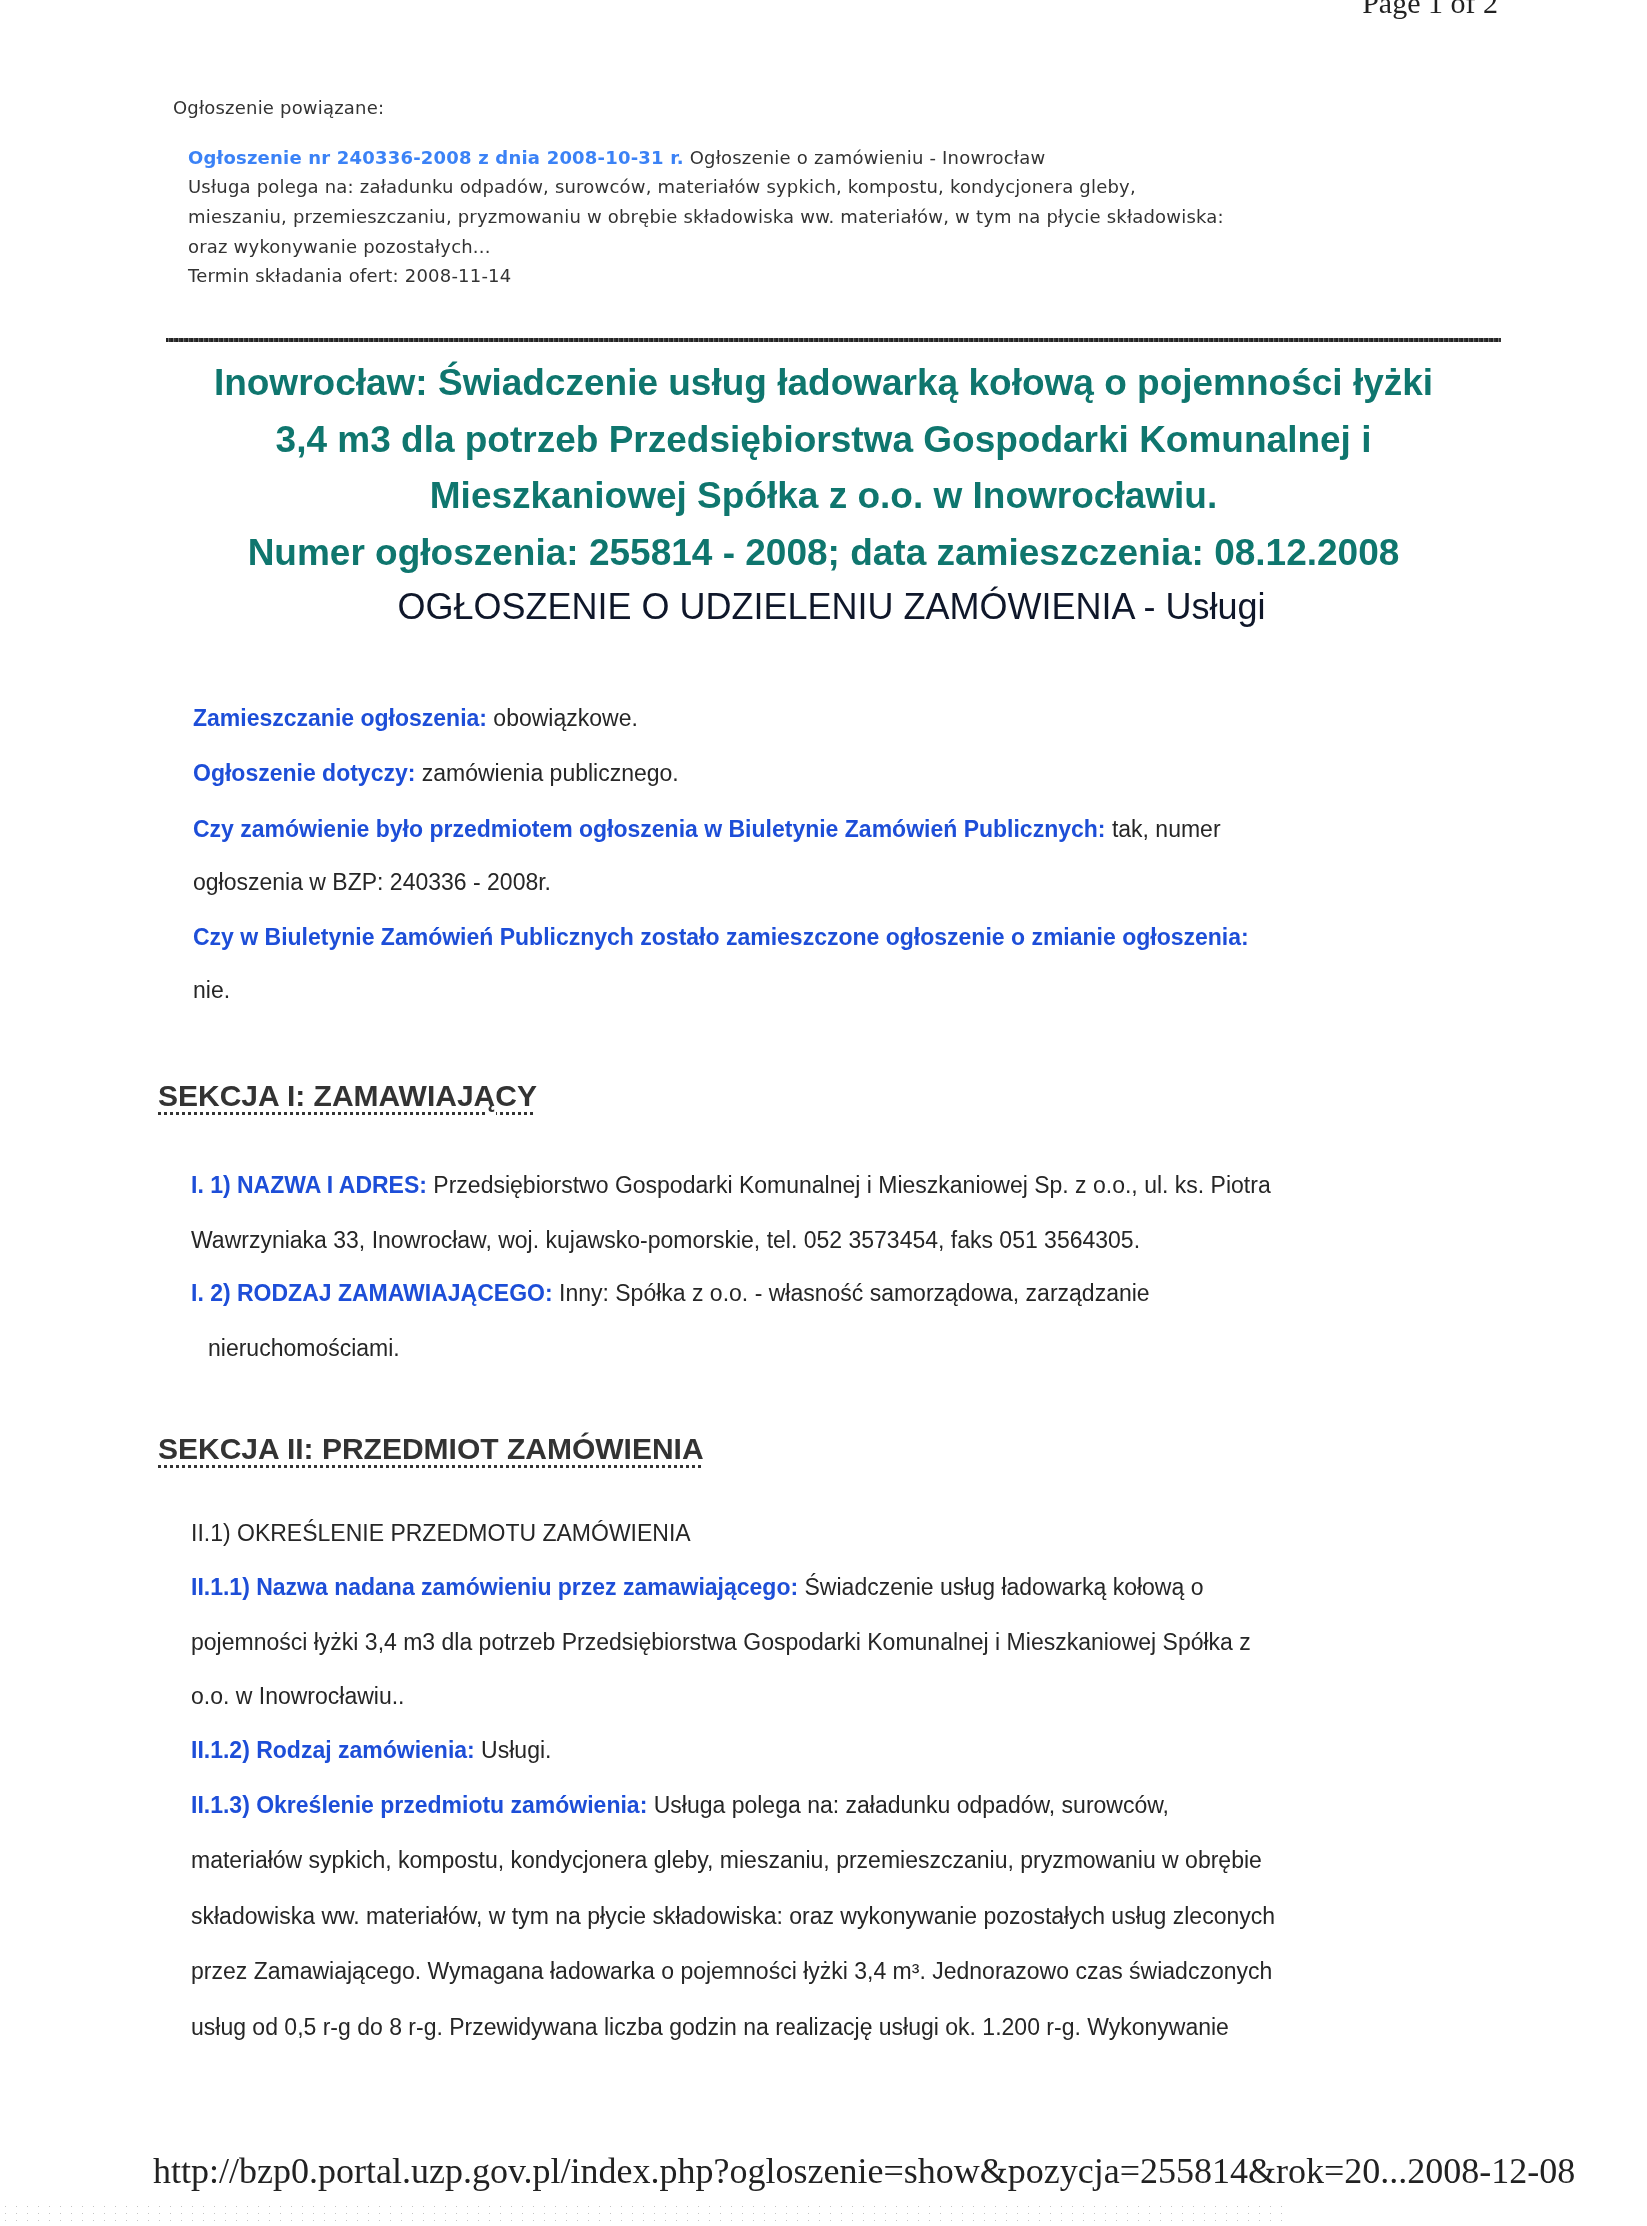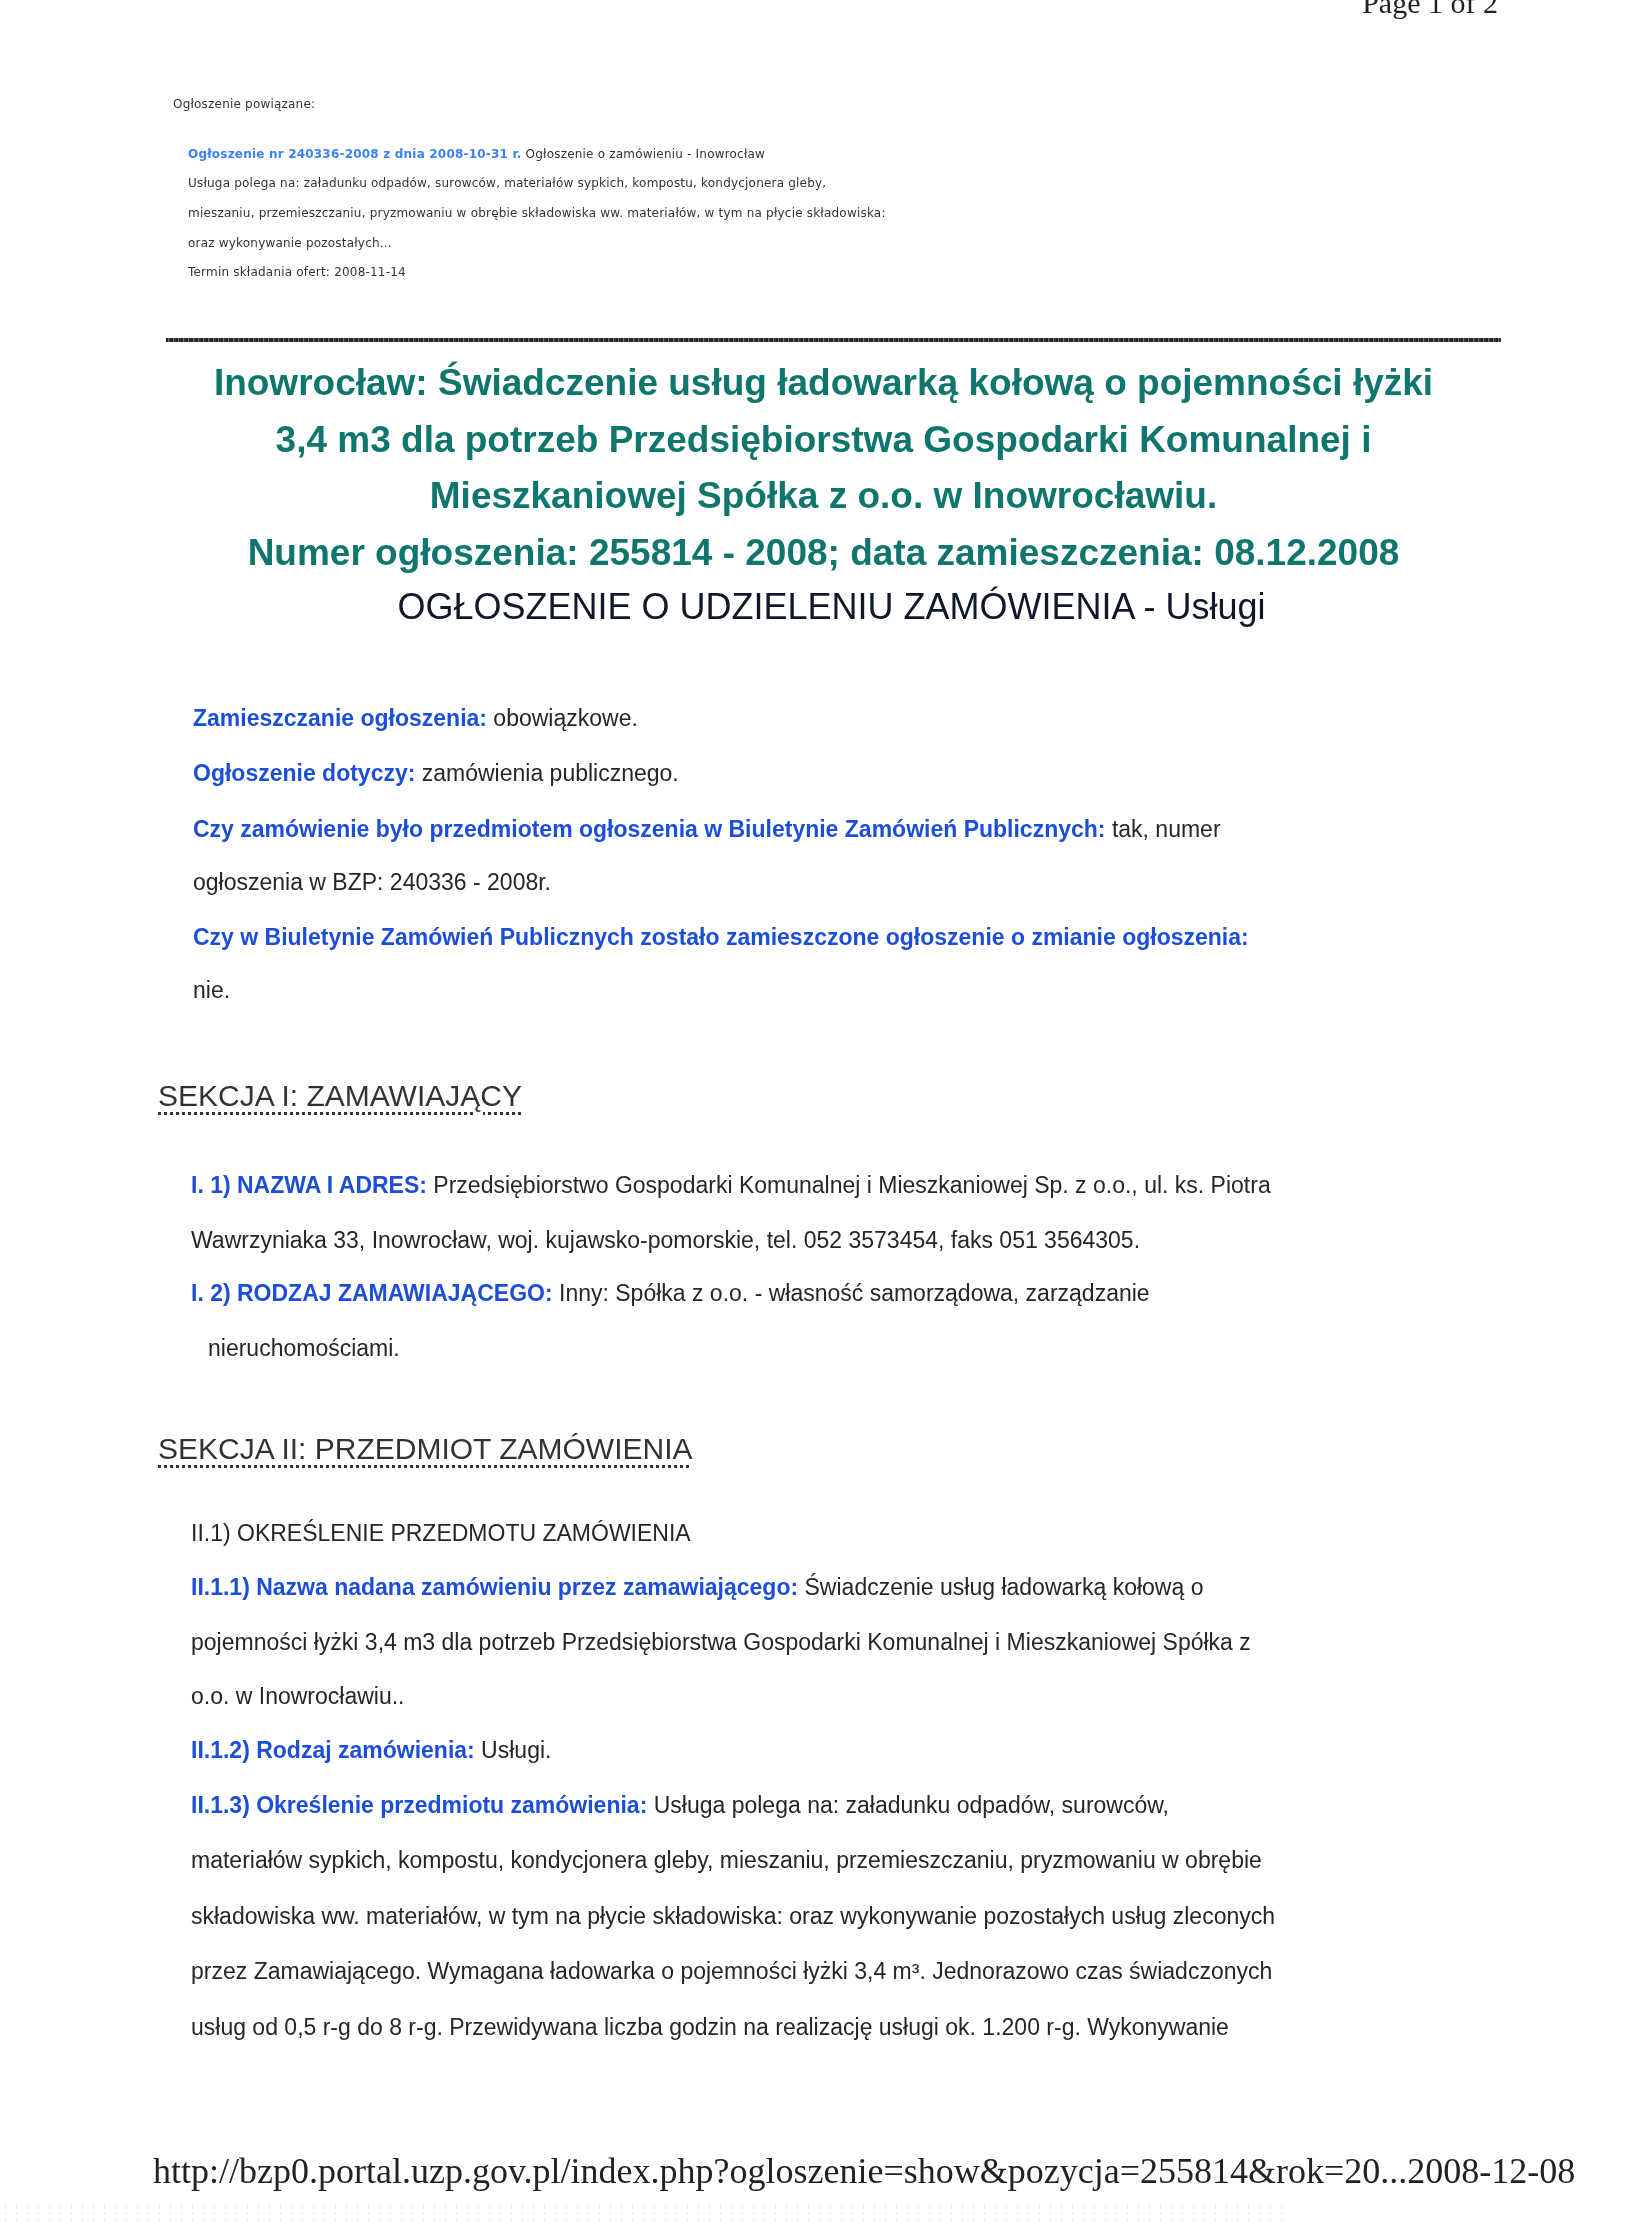--- a/index.html
+++ b/index.html
@@ -1,26 +1,26 @@
 <!DOCTYPE html>
 <html><head>
 <meta charset="utf-8">
 <style>
   html, body { margin: 0; padding: 0; background: #ffffff; }
   body { width: 1647px; height: 2227px; position: relative; overflow: hidden; color: #1a1a1a; }
   .abs { position: absolute; white-space: nowrap; }
   .page-num { right: 149px; top: -14px; font-family: "Liberation Serif", serif; font-size: 30px; color: #222; }
-  .related { left: 173px; font-family: "DejaVu Sans", sans-serif; font-size: 12px; color: #333; letter-spacing: 0.2px; }
+  .related { left: 173px; font-family: "DejaVu Sans", sans-serif; font-size: 18px; color: #333; letter-spacing: 0.2px; }
   .related-bold { font-weight: bold; color: #3b82f6; }
   .sep { left: 166px; top: 338px; width: 1335px; height: 4px; background: repeating-linear-gradient(90deg,#222 0 2px,#777 2px 3px,#333 3px 5px); }
   .title { left: 0; width: 1647px; text-align: center; font-family: "Liberation Sans", sans-serif; font-size: 37px; font-weight: bold; color: #0f766e; }
   .subtitle { left: 8px; width: 1647px; text-align: center; font-family: "Liberation Sans", sans-serif; font-size: 36px; font-weight: normal; color: #0f172a; }
   .body-text { font-family: "Liberation Sans", sans-serif; font-size: 23px; color: #262626; }
   .body-text b { color: #1d4ed8; }
-  .section { font-family: "Liberation Sans", sans-serif; font-size: 30px; font-weight: normal; color: #333; text-decoration: underline; text-decoration-style: dotted; text-underline-offset: 6px; }
+  .section { font-family: "Liberation Sans", sans-serif; font-size: 30px; font-weight: bold; color: #333; text-decoration: underline; text-decoration-style: dotted; text-underline-offset: 6px; }
   .footer { left: 153px; top: 2150px; font-family: "Liberation Serif", serif; font-size: 36px; color: #222; width: 1341px; display: flex; justify-content: space-between; }
   .noise { left: 0; top: 2203px; width: 1287px; height: 24px; background-image: radial-gradient(#888 0.6px, transparent 0.8px); background-size: 11px 7px; opacity: 0.5; }
 </style>
 </head>
 <body>
 
 <div class="abs page-num">Page 1 of 2</div>
 
 <div class="abs related" style="top:97px;">Ogłoszenie powiązane:</div>
 <div class="abs related" style="top:147px; left:188px;">

